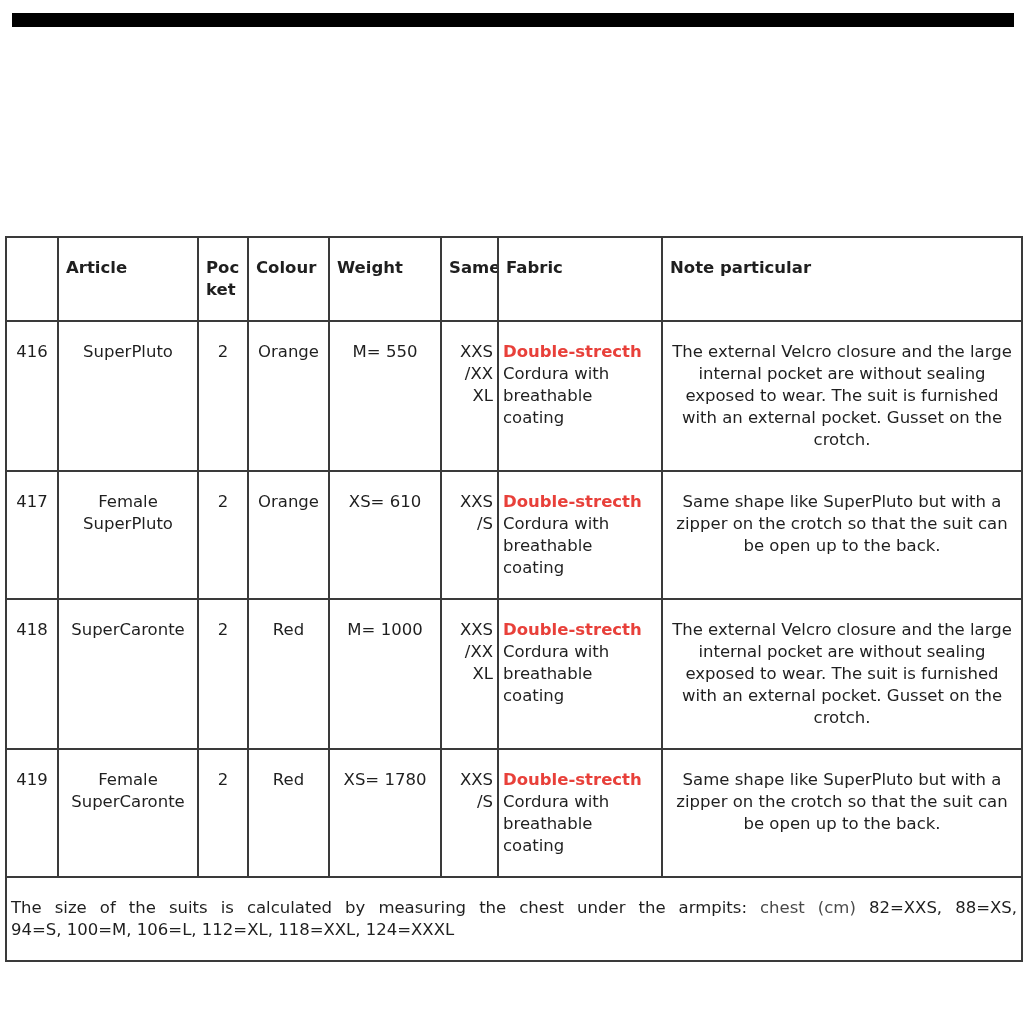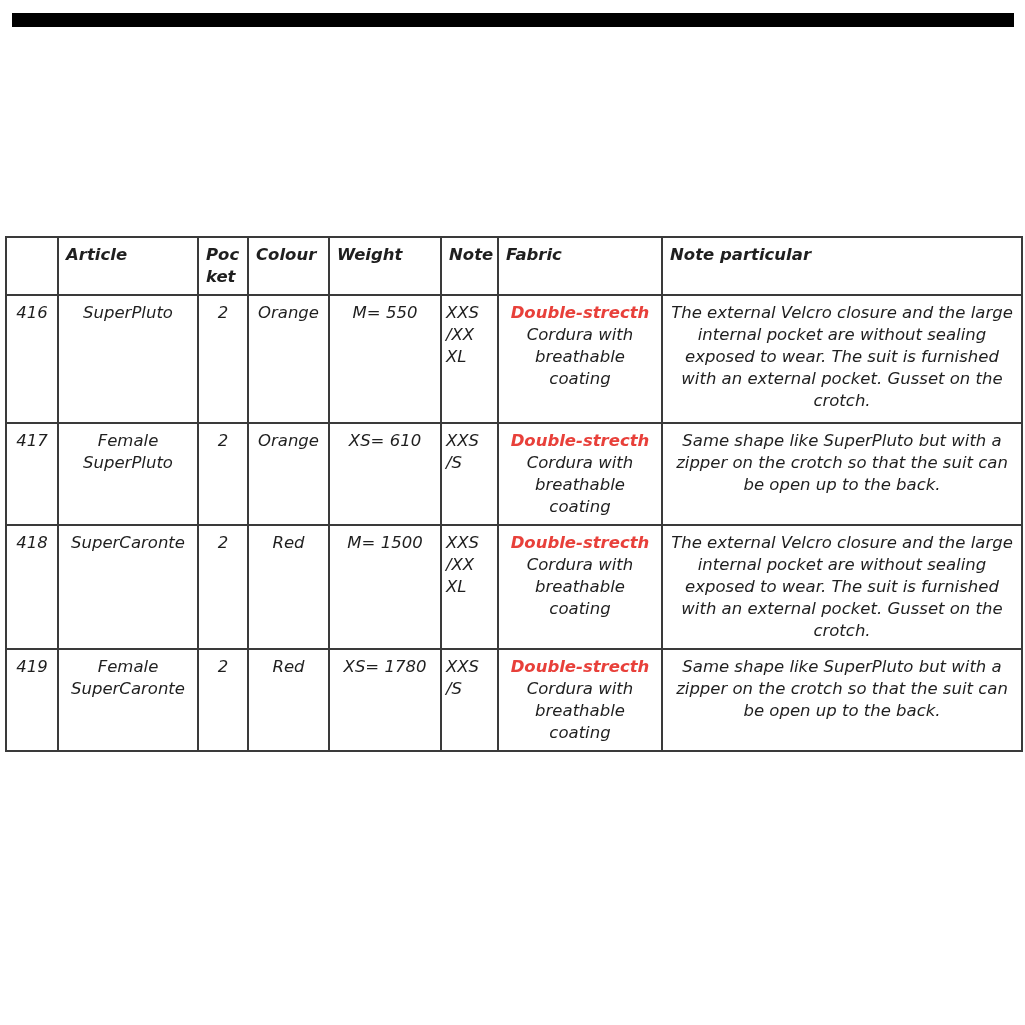--- a/index.html
+++ b/index.html
@@ -12,32 +12,31 @@
     background:#000000;
   }
   table.spec{
     position:absolute;left:5px;top:236px;width:1016px;
     border-collapse:collapse;table-layout:fixed;
     font-size:16.5px;line-height:22px;
   }
   table.spec td,table.spec th{
     border:2px solid #3a3a3a;
     vertical-align:top;
-    padding:6px 4px;
+    padding:19px 4px;
     overflow:hidden;
-    font-style:italic;
   }
   table.spec th{
     text-align:left;font-weight:bold;padding-left:7px;
     white-space:pre-line;
   }
   td.c{text-align:center;}
-  td.pre{white-space:pre-line;text-align:left;}
-  .fab-hl{color:#e8403a;font-weight:bold;text-align:center;}
-  .fab-rest{text-align:center;}
+  td.pre{white-space:pre-line;text-align:right;}
+  .fab-hl{color:#e8403a;font-weight:bold;}
+  .fab-rest{text-align:left;}
   td.note{text-align:center;padding:2px 6px;}
   tr.hdr{height:52px;}
   tr.r0{height:128px;}
   tr.r1{height:99px;}
   tr.r2{height:116px;}
   tr.r3{height:98px;border-radius:9px;}
   tr.ftr{height:58px;}
   td.footer-cell{padding:3px 7px;text-align:left;}
   .foot-line1{text-align:justify;text-align-last:justify;white-space:normal;}
   .foot-line2{text-align:left;}
@@ -60,21 +59,21 @@
       <col style="width:360px">
   </colgroup>
   <tbody>
     <tr class="hdr">
       <th></th>
       <th>Article</th>
       <th>Poc
 ket</th>
       <th>Colour</th>
       <th>Weight</th>
-      <th>Note</th>
+      <th>Same</th>
       <th>Fabric</th>
       <th>Note particular</th>
     </tr>
 
     <tr class="r0">
       <td class="c">416</td>
       <td class="c">SuperPluto</td>
       <td class="c">2</td>
       <td class="c">Orange</td>
       <td class="c">M= 550</td>
@@ -101,21 +100,21 @@
         <div class="fab-rest">Cordura with breathable coating</div>
       </td>
       <td class="note">Same shape like SuperPluto but with a zipper on the crotch so that the suit can be open up to the back.</td>
     </tr>
 
     <tr class="r2">
       <td class="c">418</td>
       <td class="c">SuperCaronte</td>
       <td class="c">2</td>
       <td class="c">Red</td>
-      <td class="c">M= 1500</td>
+      <td class="c">M= 1000</td>
       <td class="pre">XXS
 /XX
 XL</td>
       <td>
         <div class="fab-hl">Double-strecth</div>
         <div class="fab-rest">Cordura with breathable coating</div>
       </td>
       <td class="note">The external Velcro closure and the large internal pocket are without sealing exposed to wear. The suit is furnished with an external pocket. Gusset on the crotch.</td>
     </tr>
 
@@ -127,14 +126,20 @@
       <td class="c">XS= 1780</td>
       <td class="pre">XXS
 /S</td>
       <td>
         <div class="fab-hl">Double-strecth</div>
         <div class="fab-rest">Cordura with breathable coating</div>
       </td>
       <td class="note">Same shape like SuperPluto but with a zipper on the crotch so that the suit can be open up to the back.</td>
     </tr>
 
+    <tr class="ftr">
+      <td class="footer-cell" colspan="8">
+        <div class="foot-line1"><span>The size of the suits is calculated by measuring the chest under the armpits: </span><span class="muted">chest (cm)</span><span> 82=XXS, 88=XS,</span></div>
+        <div class="foot-line2">94=S, 100=M, 106=L, 112=XL, 118=XXL, 124=XXXL</div>
+      </td>
+    </tr>
   </tbody>
 </table>
 
 </body></html>

